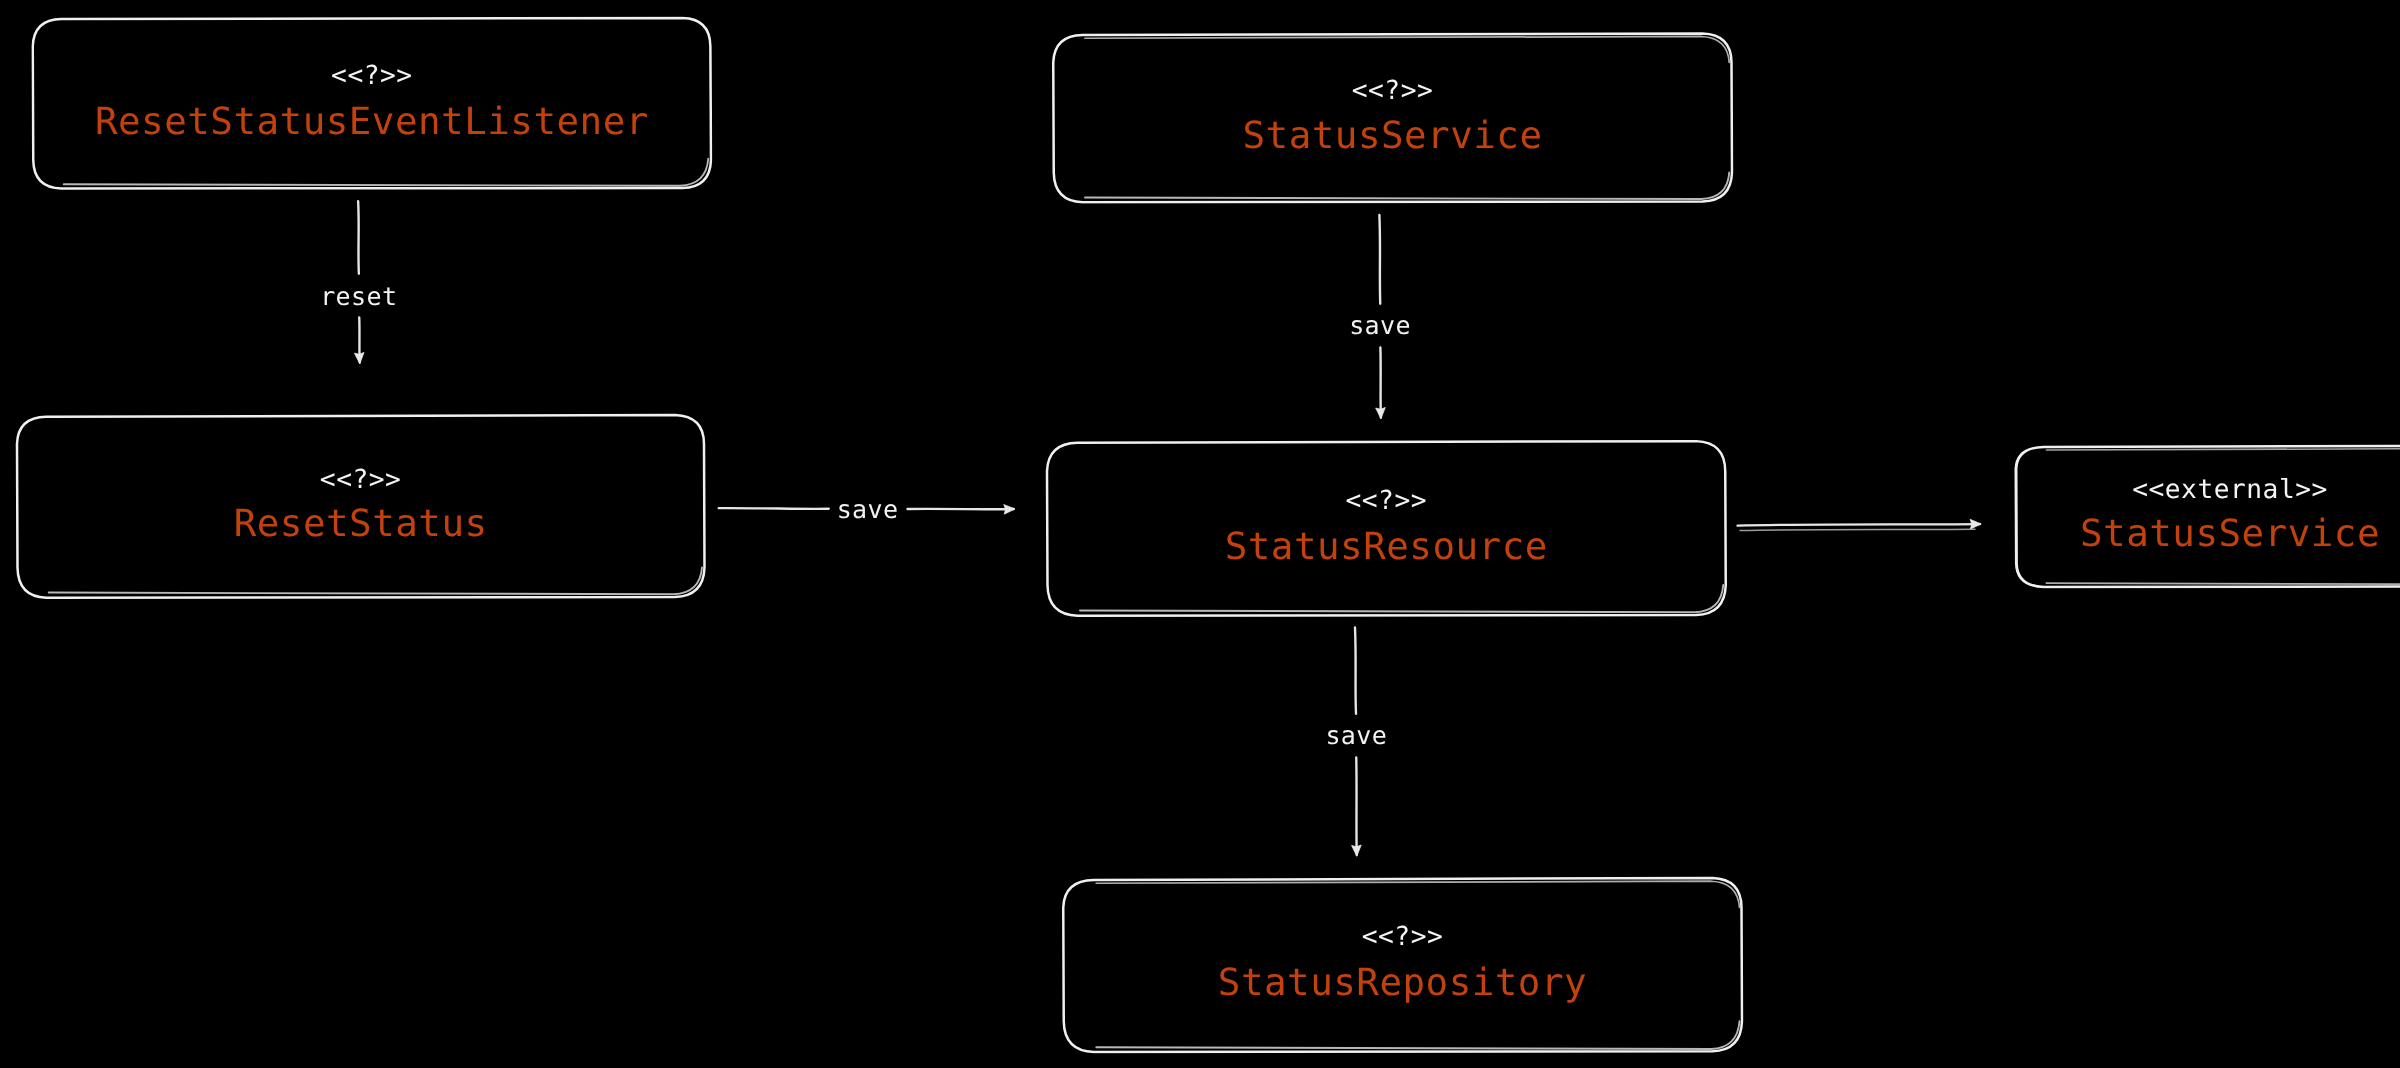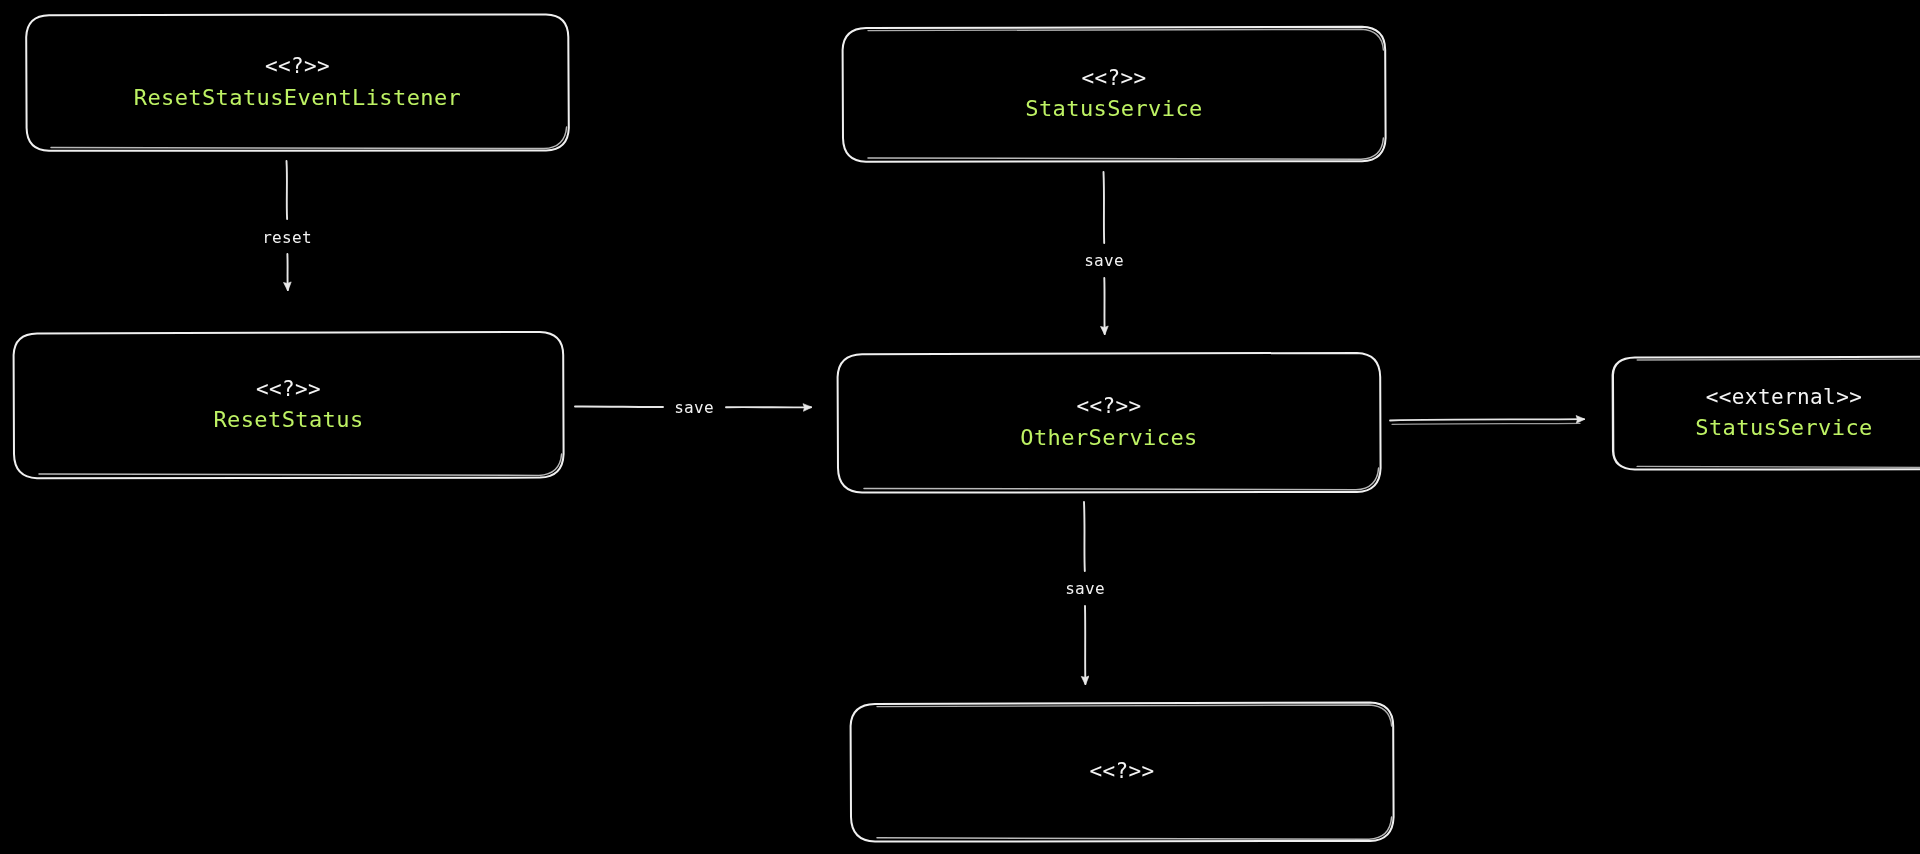--- a/index.html
+++ b/index.html
@@ -50,28 +50,28 @@
     position: relative;
     z-index: 2;
     line-height: 1.46;
     letter-spacing: 0.4px;
   }
   .node-stereotype {
     font-size: 21px;
     color: #f4f4f4;
   }
   .node-name {
-    font-size: 22px;
-    color: #bef264;
+    font-size: 30px;
+    color: #c2410c;
   }
   .edge-label {
     position: absolute;
     color: #f2f2f2;
     font-family: "DejaVu Sans Mono", "Liberation Mono", monospace;
-    font-size: 16px;
+    font-size: 20px;
     letter-spacing: 0.3px;
     background: #000000;
     padding: 0 4px;
     z-index: 4;
     white-space: nowrap;
     transform: translate(-50%, -50%);
   }
 </style>
 </head>
 <body>
@@ -138,40 +138,41 @@
     <div class="node-text node-stereotype">&lt;&lt;?&gt;&gt;</div>
     <div class="node-text node-name">ResetStatus</div>
   </div>
 
   <div class="node" style="left:836px; top:351px; width:546px; height:143px;">
     <svg class="node-shape" viewBox="0 0 546 143" preserveAspectRatio="none" xmlns="http://www.w3.org/2000/svg">
       <path d="M26,3.2 L521,1.9 Q544,2.7 544.2,26 L544.6,117 Q543.8,140.4 521,141.0 L26,141.6 Q2.4,140.8 2.0,117 L1.6,26 Q2.4,3.6 26,3.2 Z" fill="none" stroke="#f0f0f0" stroke-width="2" stroke-linecap="round" stroke-linejoin="round"></path>
       <path d="M28,137.4 L520,138.8 Q541,137.9 542.6,117" fill="none" stroke="#d8d8d8" stroke-width="1.5" stroke-linecap="round" opacity="0.85"></path>
     </svg>
     <div class="node-text node-stereotype">&lt;&lt;?&gt;&gt;</div>
-    <div class="node-text node-name">OtherServices</div>
+    <div class="node-text node-name">StatusResource</div>
   </div>
 
   <div class="node" style="left:1611px; top:355px; width:346px; height:116px;">
     <svg class="node-shape" viewBox="0 0 290 116" preserveAspectRatio="none" xmlns="http://www.w3.org/2000/svg">
       <path d="M20,2.6 L270,1.8 Q288,2.4 288.2,20 L288.5,96 Q287.8,113.6 270,114.2 L20,114.6 Q2.2,113.8 1.8,96 L1.5,20 Q2.2,3.0 20,2.6 Z" fill="none" stroke="#f0f0f0" stroke-width="2" stroke-linecap="round" stroke-linejoin="round"></path>
       <path d="M22,5.0 L269,4.0 Q286,4.8 287.0,20" fill="none" stroke="#d8d8d8" stroke-width="1.3" stroke-linecap="round" opacity="0.75"></path>
       <path d="M22,111.4 L269,112.4 Q286,111.6 287.0,96" fill="none" stroke="#d8d8d8" stroke-width="1.4" stroke-linecap="round" opacity="0.8"></path>
     </svg>
     <div class="node-text node-stereotype">&lt;&lt;external&gt;&gt;</div>
     <div class="node-text node-name">StatusService</div>
   </div>
 
   <div class="node" style="left:849px; top:700px; width:546px; height:143px;">
     <svg class="node-shape" viewBox="0 0 546 143" preserveAspectRatio="none" xmlns="http://www.w3.org/2000/svg">
       <path d="M26,4.0 L521,2.4 Q544,3.2 544.2,26 L544.6,117 Q543.8,140.4 521,141.0 L26,141.6 Q2.4,140.8 2.0,117 L1.6,26 Q2.4,4.4 26,4.0 Z" fill="none" stroke="#f0f0f0" stroke-width="2" stroke-linecap="round" stroke-linejoin="round"></path>
       <path d="M28,6.6 L520,5.0 Q541,5.8 542.6,26" fill="none" stroke="#d8d8d8" stroke-width="1.4" stroke-linecap="round" opacity="0.8"></path>
       <path d="M28,137.8 L520,139.2 Q541,138.3 542.6,117" fill="none" stroke="#d8d8d8" stroke-width="1.5" stroke-linecap="round" opacity="0.85"></path>
     </svg>
     <div class="node-text node-stereotype">&lt;&lt;?&gt;&gt;</div>
+    <div class="node-text node-name">StatusRepository</div>
   </div>
 
   <div class="edge-label" style="left:287px; top:237px;">reset</div>
   <div class="edge-label" style="left:1104px; top:260px;">save</div>
   <div class="edge-label" style="left:694px; top:407px;">save</div>
   <div class="edge-label" style="left:1085px; top:588px;">save</div>
 
 </div>
 
 </body></html>

